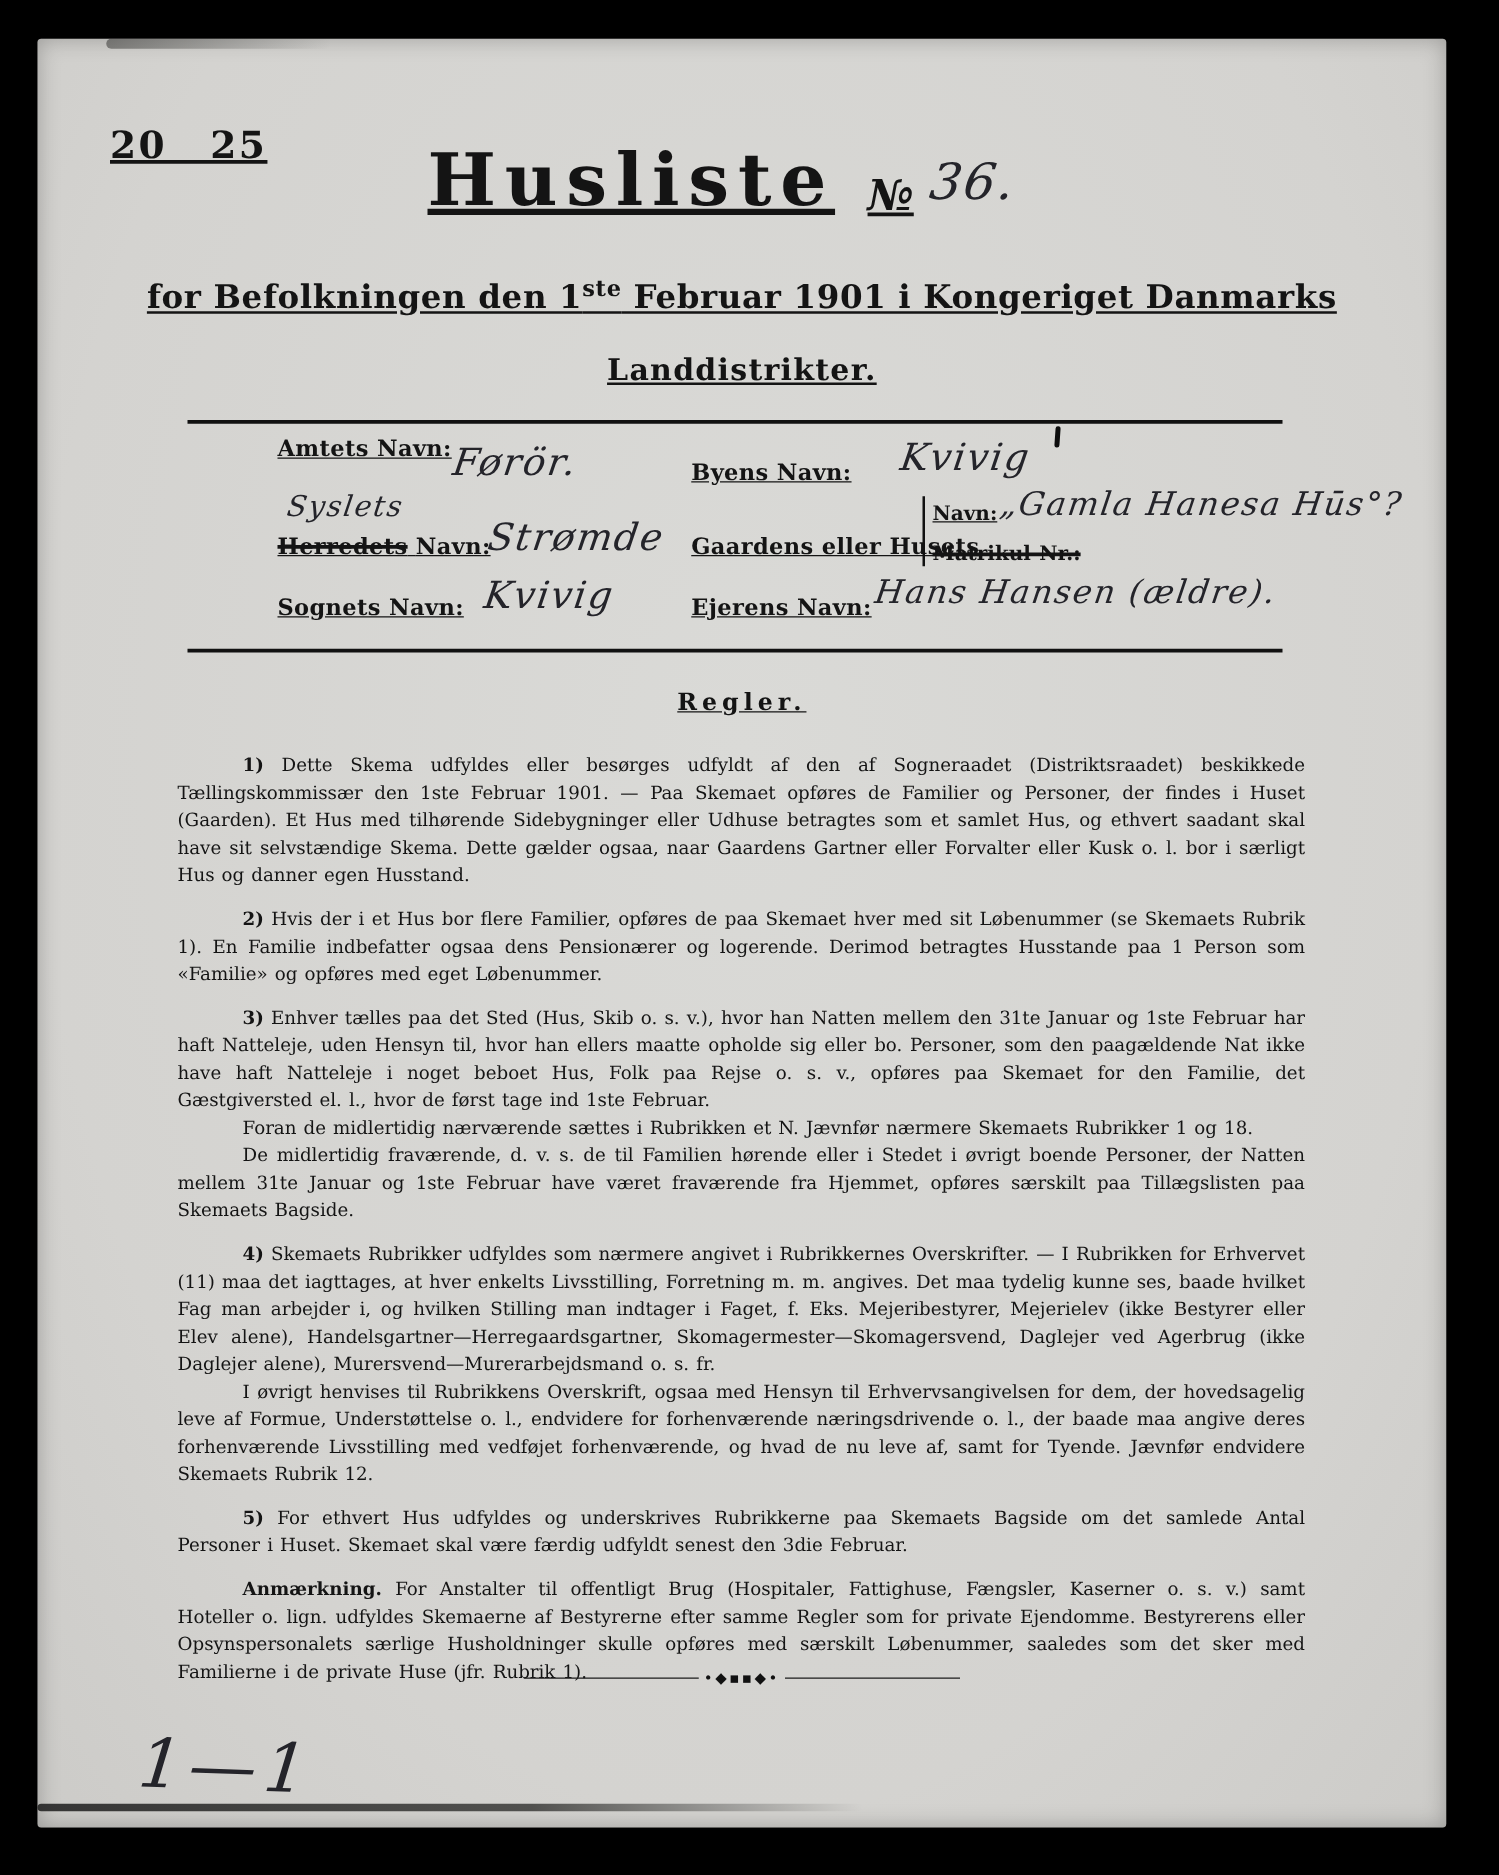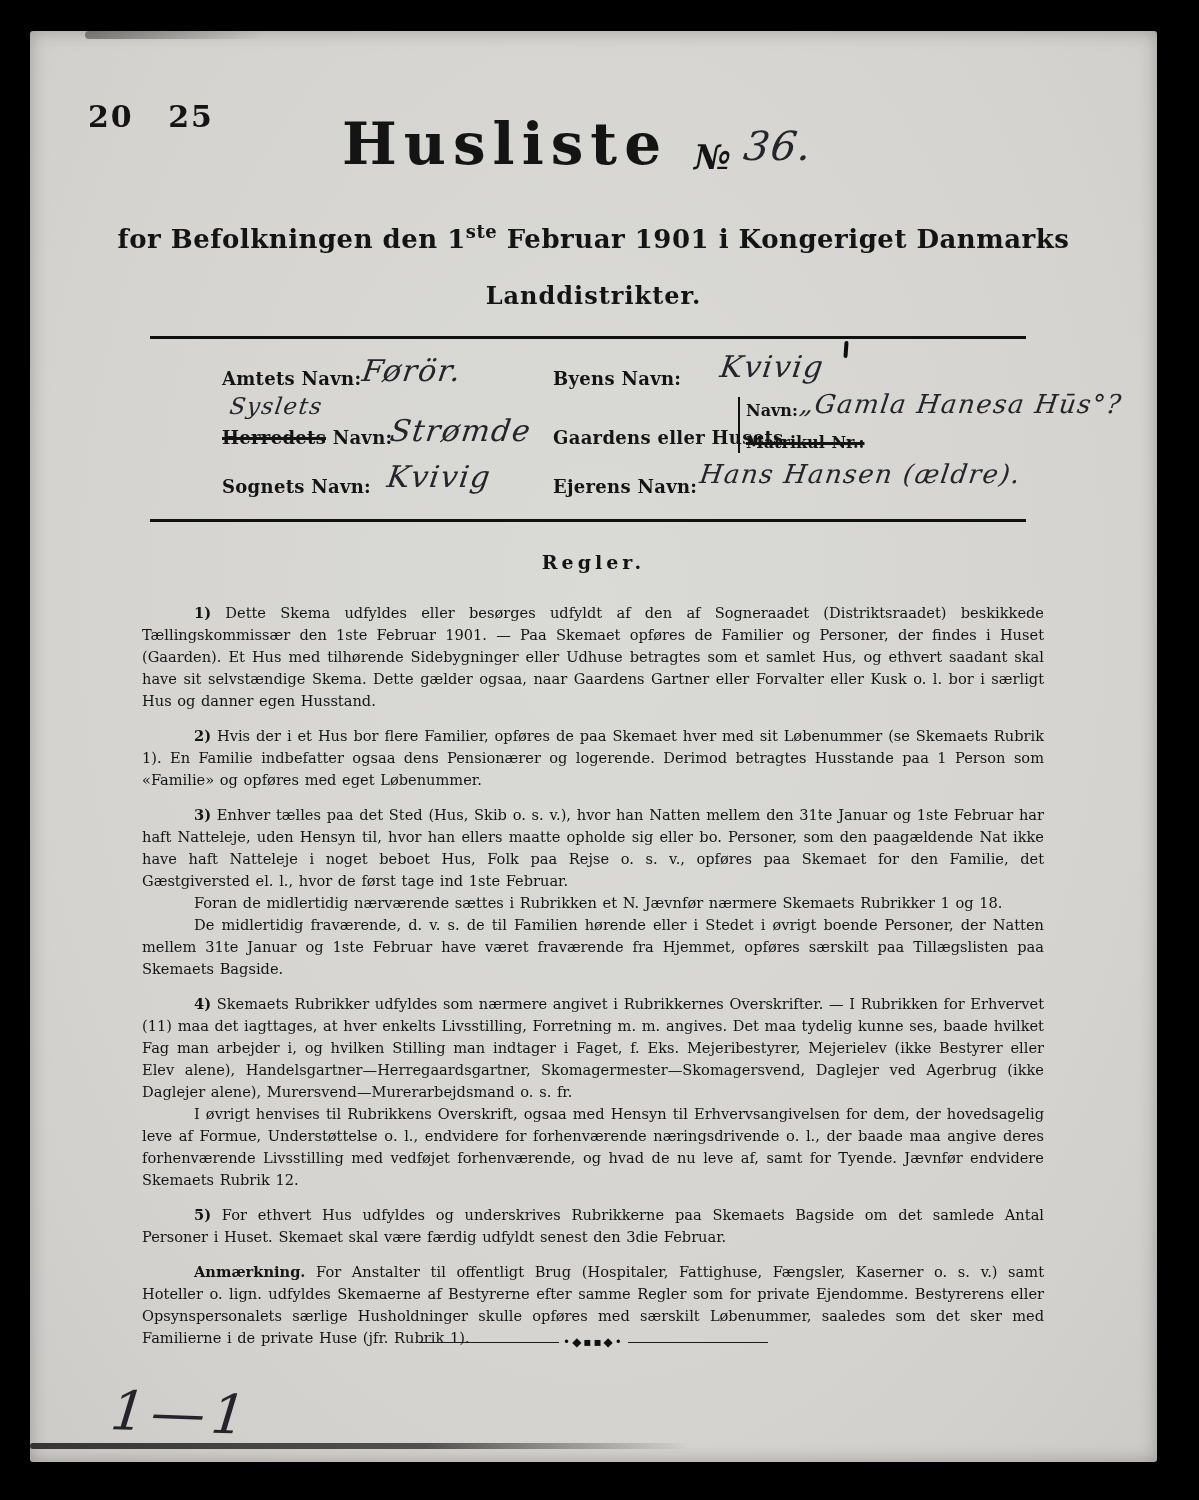--- a/index.html
+++ b/index.html
@@ -1,21 +1,21 @@
 <!DOCTYPE html>
 <html><head>
 <meta charset="utf-8">
 <style>
   html,body{margin:0;padding:0;background:#000;width:1199px;height:1500px;overflow:hidden;}
   #scan{position:relative;width:1199px;height:1500px;background:#000;font-family:"DejaVu Serif",serif;}
   #paper{position:absolute;left:30px;top:31px;width:1127px;height:1431px;background:#d6d5d2;
          background:radial-gradient(ellipse at 50% 40%, #dadad7 0%, #d4d3d0 70%, #cccbc8 100%);
          box-shadow:inset 0 0 18px rgba(0,0,0,.25);border-radius:3px;color:#161616;}
   .abs{position:absolute;}
-  .printed{color:#141414;}
+  .printed{color:#141414;text-decoration:underline;}
   
   .hand{font-family:"DejaVu Serif",serif;font-style:italic;color:#24242a;letter-spacing:1.5px;
         transform:skewX(-8deg);transform-origin:left bottom;white-space:nowrap;}
   .pagenums{font-size:30px;font-weight:bold;word-spacing:22px;letter-spacing:2px;}
   .title-row{display:flex;align-items:flex-start;justify-content:center;}
   .title{font-size:58px;font-weight:bold;letter-spacing:7px;line-height:1;}
   .no-sym{font-size:34px;font-weight:bold;font-style:italic;margin:22px 0 0 26px;}
   .no-val{font-size:40px;margin:8px 0 0 10px;}
   .subtitle{width:100%;text-align:center;font-size:26px;font-weight:bold;letter-spacing:.5px;white-space:nowrap;}
   .subtitle sup{font-size:18px;vertical-align:super;}
@@ -63,21 +63,21 @@
     <div class="abs subtitle printed" style="left:0px;top:190px;">
       <span>for Befolkningen den 1</span><sup>ste</sup><span> Februar 1901 i Kongeriget Danmarks</span>
     </div>
 
     <div class="abs landline printed" style="left:0px;top:250px;">Landdistrikter.</div>
 
     <div class="abs rule" style="left:120px;top:305px;width:876px;"></div>
     <div class="abs ink-mark" style="left:814px;top:310px;"></div>
     <div class="abs rule" style="left:120px;top:488px;width:876px;"></div>
 
-    <div class="abs flabel printed" style="left:192px;top:337px;text-align:right;">Amtets Navn:</div>
+    <div class="abs flabel printed" style="left:192px;top:318px;text-align:right;">Amtets Navn:</div>
     <div class="abs hand" style="left:330px;top:322px;font-size:30px;">Førör.</div>
     <div class="abs flabel printed" style="left:523px;top:337px;">Byens Navn:</div>
     <div class="abs hand" style="left:688px;top:318px;font-size:30px;">Kvivig</div>
 
     <div class="abs hand" style="left:198px;top:362px;font-size:23px;">Syslets</div>
     <div class="abs flabel printed" style="left:192px;top:396px;">
       <span class="struck">Herredets</span>
       <span>Navn:</span>
     </div>
     <div class="abs hand" style="left:358px;top:382px;font-size:30px;">Strømde</div>

